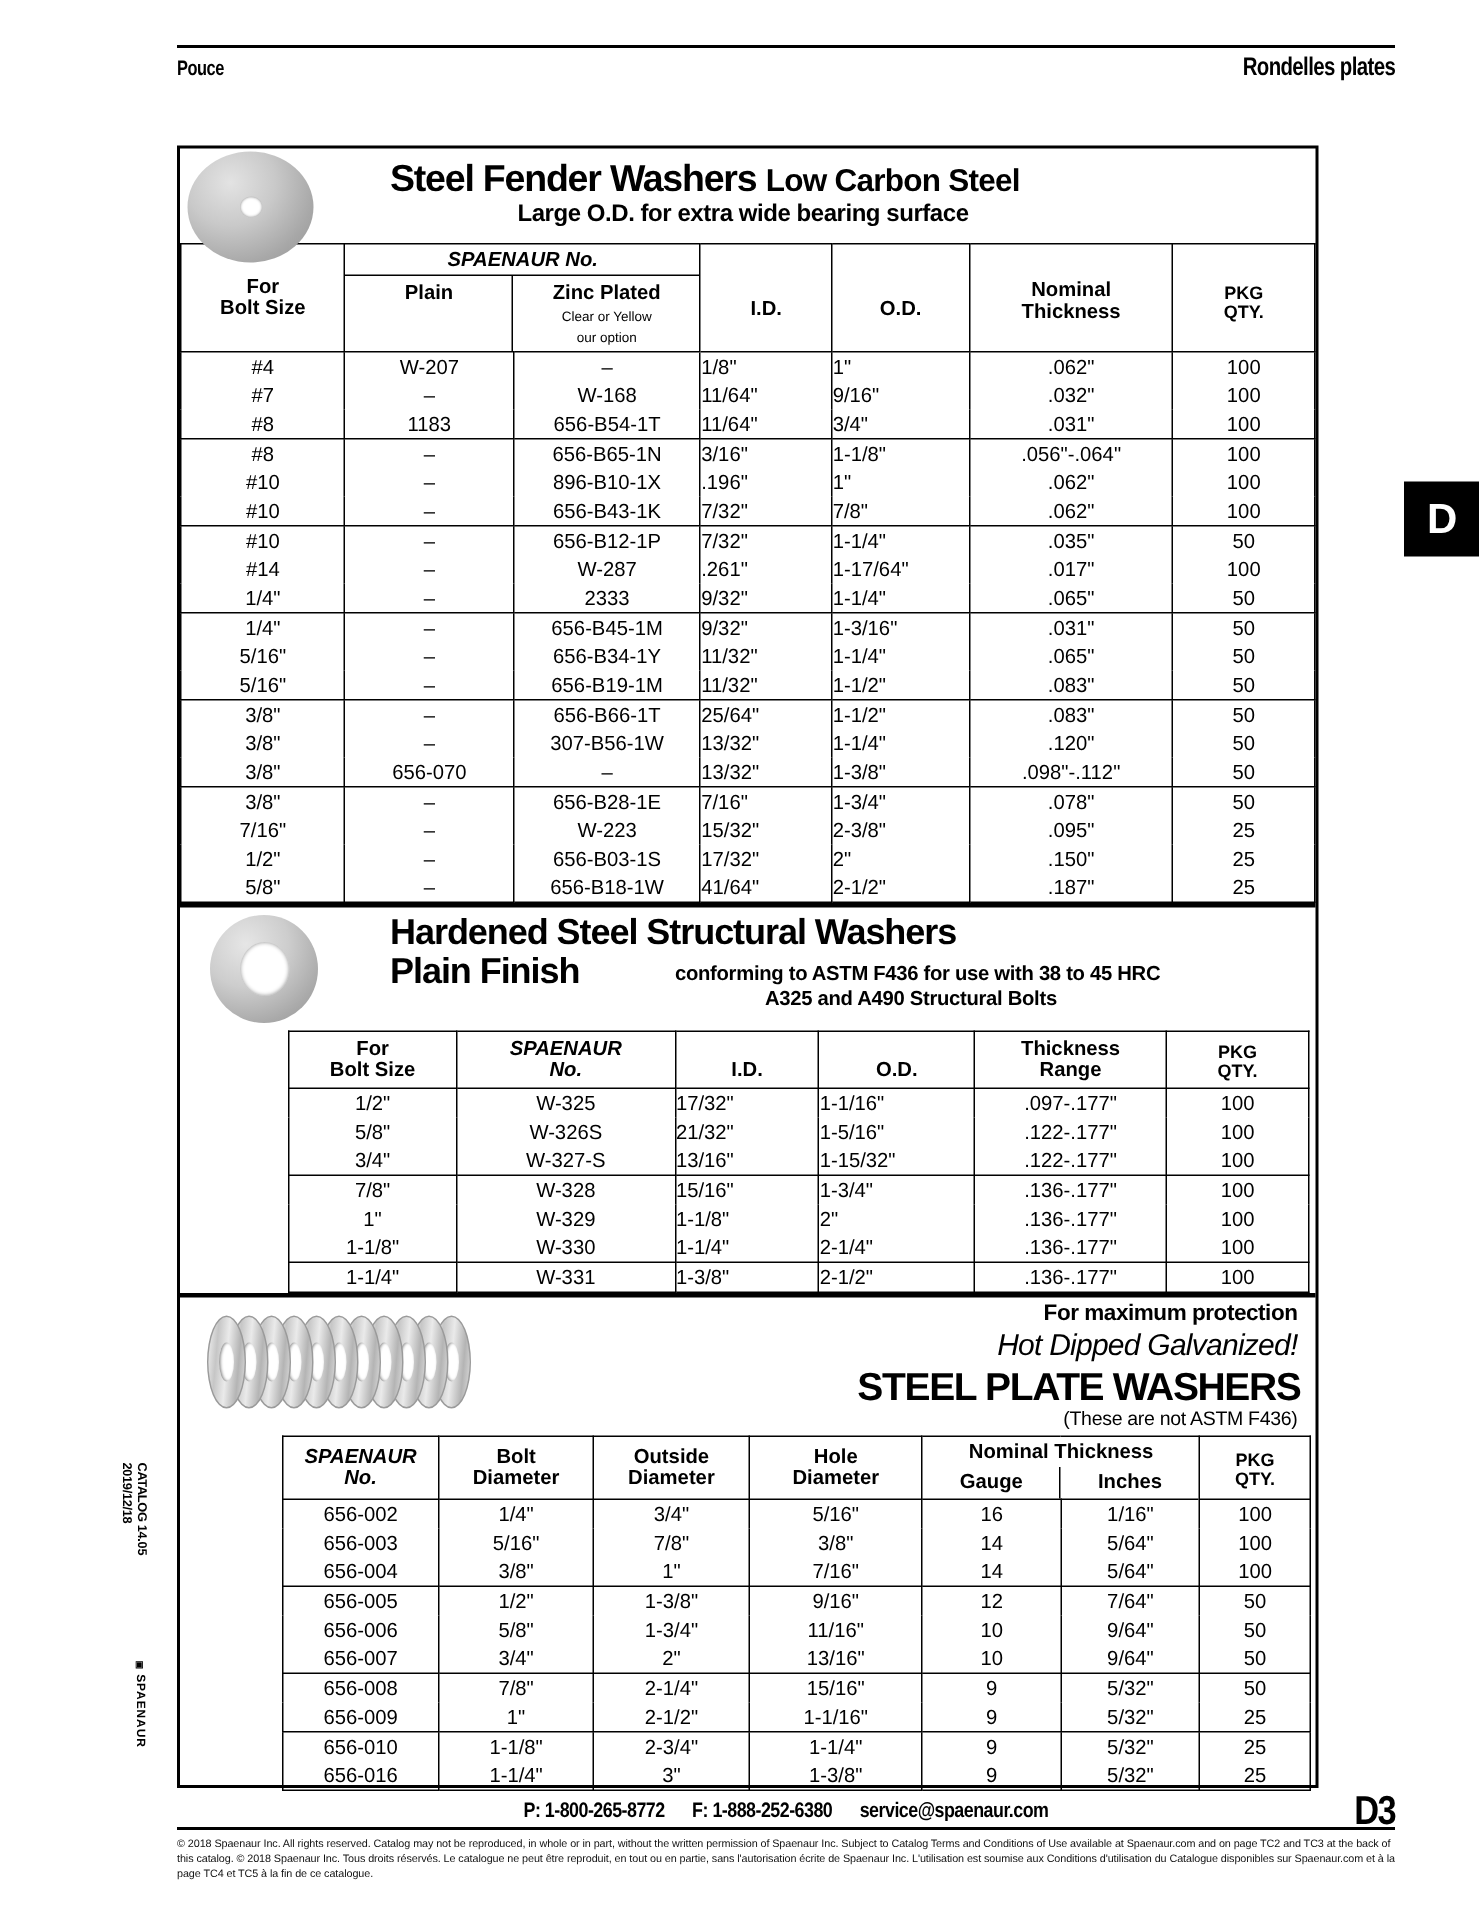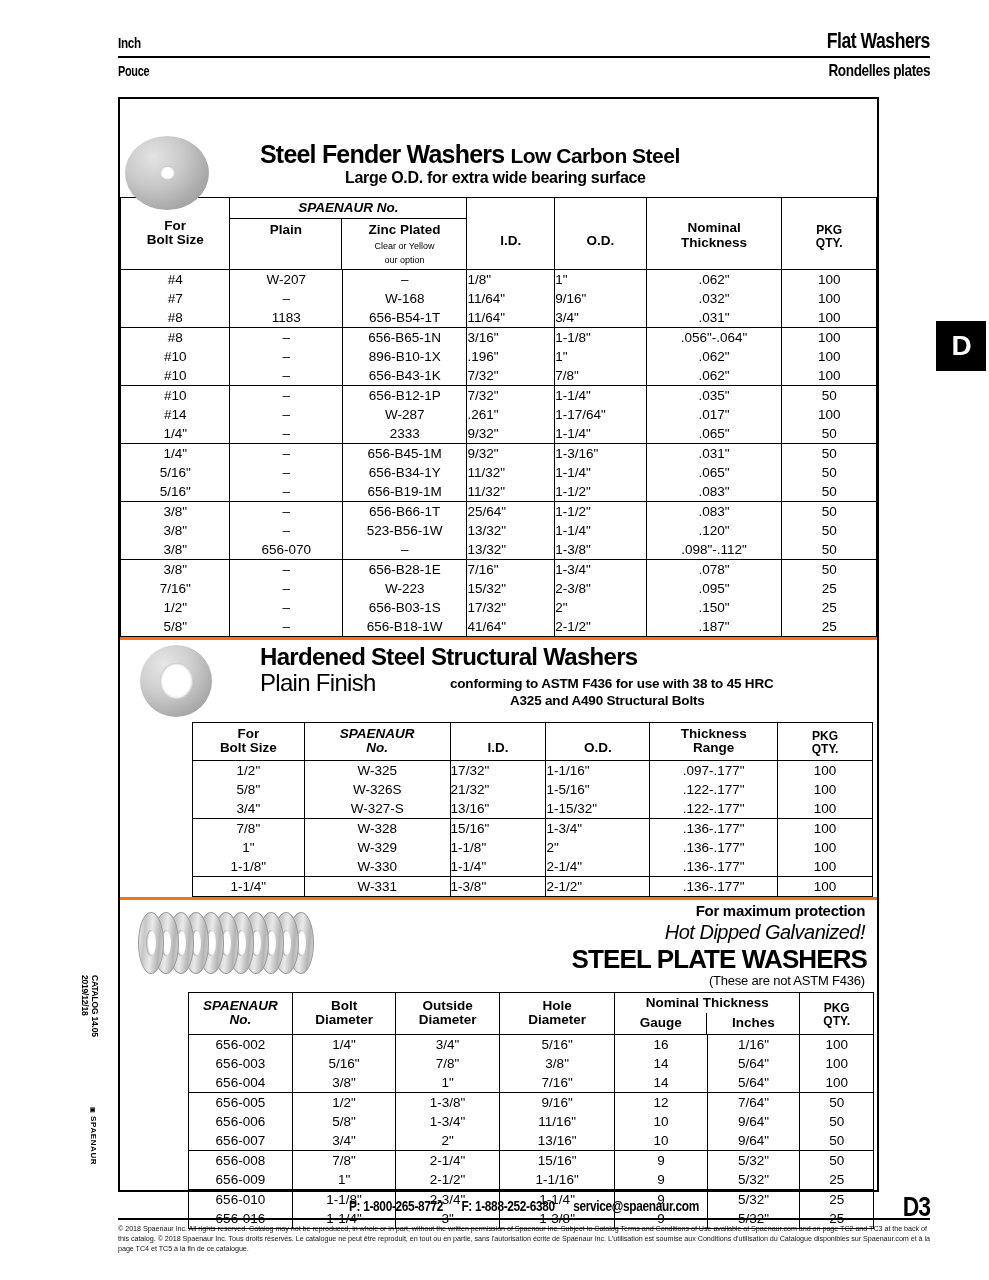--- a/index.html
+++ b/index.html
@@ -37,26 +37,26 @@
     transform: rotate(90deg);
     font-size: 8.5px; line-height: 1.18; letter-spacing: -0.2px;
     font-weight: 700;
   }
   .vtxt.a { left: 22px; top: 0px; }
   .vtxt.b { left: 20px; top: 132px; font-size: 8px; letter-spacing: 0.6px; }
   .vlogo { font-size: 6px; font-weight: 700; }
 
   
   .frame { position: absolute; left: 118px; top: 97px; width: 761px; height: 1095px; border: 2px solid #000; }
-  .sec-div { border-top: 3px solid #f97316; }
+  .sec-div { border-top: 3px solid #000000; }
 
   
   .sec { position: relative; }
   .s1 { padding: 0; }
-  .title-area { position: relative; height: 63px; margin-top: 35px; }
+  .title-area { position: relative; height: 63px; }
   .t1-main { position: absolute; left: 140px; top: 6px; font-size: 25px; font-weight: 700; letter-spacing: -0.8px; }
   .t1-main .sub { font-size: 21px; letter-spacing: -0.5px; }
   .t1-sub { position: absolute; left: 225px; top: 35px; font-size: 16px; font-weight: 700; letter-spacing: -0.3px; }
 
   .washer-big {
     position: absolute; left: 5px; top: 2px; width: 84px; height: 74px;
     border-radius: 50%;
     background: radial-gradient(ellipse at 34% 28%, #e3e3e3 0%, #c9c9c9 38%, #a8a8a8 72%, #939393 100%);
   }
   .washer-big::after {
@@ -76,21 +76,21 @@
   td.c { text-align: center; }
   td.l { text-align: left; padding-left: 8px; }
   td.b { font-weight: 400; }
   tr.dr td { height: 19px; line-height: 19px; border-left: 1px solid #000; border-right: 1px solid #000; border-top: none; border-bottom: none; }
   tr.gtop td { border-top: 1.5px solid #000; }
   tr.glast td { border-bottom: 1.5px solid #000; }
 
   
   .t2-area { position: relative; height: 82px; }
   .t2-l1 { position: absolute; left: 140px; top: 3px; font-size: 24px; font-weight: 700; letter-spacing: -0.7px; }
-  .t2-l2 { position: absolute; left: 140px; top: 29px; font-size: 24px; font-weight: 400; letter-spacing: -0.7px; }
+  .t2-l2 { position: absolute; left: 140px; top: 29px; font-size: 24px; font-weight: 700; letter-spacing: -0.7px; }
   .t2-r1 { position: absolute; left: 330px; top: 36px; font-size: 13.5px; font-weight: 700; letter-spacing: -0.2px; }
   .t2-r2 { position: absolute; left: 390px; top: 53px; font-size: 13.5px; font-weight: 700; letter-spacing: -0.2px; }
   .washer-ring {
     position: absolute; left: 20px; top: 5px; width: 72px; height: 72px; border-radius: 50%;
     background: radial-gradient(circle at 33% 27%, #e6e6e6 0%, #cdcdcd 40%, #a9a9a9 75%, #949494 100%);
   }
   .washer-ring::after {
     content:""; position:absolute; left:50%; top:50%; width:33px; height:36px;
     margin-left:-16.5px; margin-top:-18px; border-radius:50%;
     background:#ffffff; box-shadow: inset 0 0 3px #8a8a8a;
@@ -121,24 +121,20 @@
   .f-d3 { position: absolute; right: 0px; top: -6px; font-size: 27px; font-weight: 700; letter-spacing: -1.2px; transform: scaleX(0.85); transform-origin: right top; }
   .f-rule { border-top: 2px solid #000; margin-top: 4px; }
   .f-legal { margin-top: 4px; font-size: 7.2px; line-height: 1.42; text-align: left; letter-spacing: -0.05px; color: #111; }
 </style>
 </head>
 <body>
 
 <div class="page">
 
   <div class="hdr">
-    <div class="hdr-row">
-      <div class="hdr-left-1">Inch</div>
-      <div class="hdr-right-1">Flat Washers</div>
-    </div>
     <div class="hdr-rule"></div>
     <div class="hdr-row2">
       <div class="hdr-left-2">Pouce</div>
       <div class="hdr-right-2">Rondelles plates</div>
     </div>
   </div>
 
   <div class="tab-d">D</div>
 
   <div class="vstrip">
@@ -324,21 +320,21 @@
               <td class="c b">–</td>
               <td class="c b">656-B66-1T</td>
               <td class="l">25/64"</td>
               <td class="l">1-1/2"</td>
               <td class="c">.083"</td>
               <td class="c">50</td>
             </tr>
             <tr class="dr">
               <td class="c">3/8"</td>
               <td class="c b">–</td>
-              <td class="c b">523-B56-1W</td>
+              <td class="c b">307-B56-1W</td>
               <td class="l">13/32"</td>
               <td class="l">1-1/4"</td>
               <td class="c">.120"</td>
               <td class="c">50</td>
             </tr>
             <tr class="dr glast">
               <td class="c">3/8"</td>
               <td class="c b">656-070</td>
               <td class="c b">–</td>
               <td class="l">13/32"</td>

